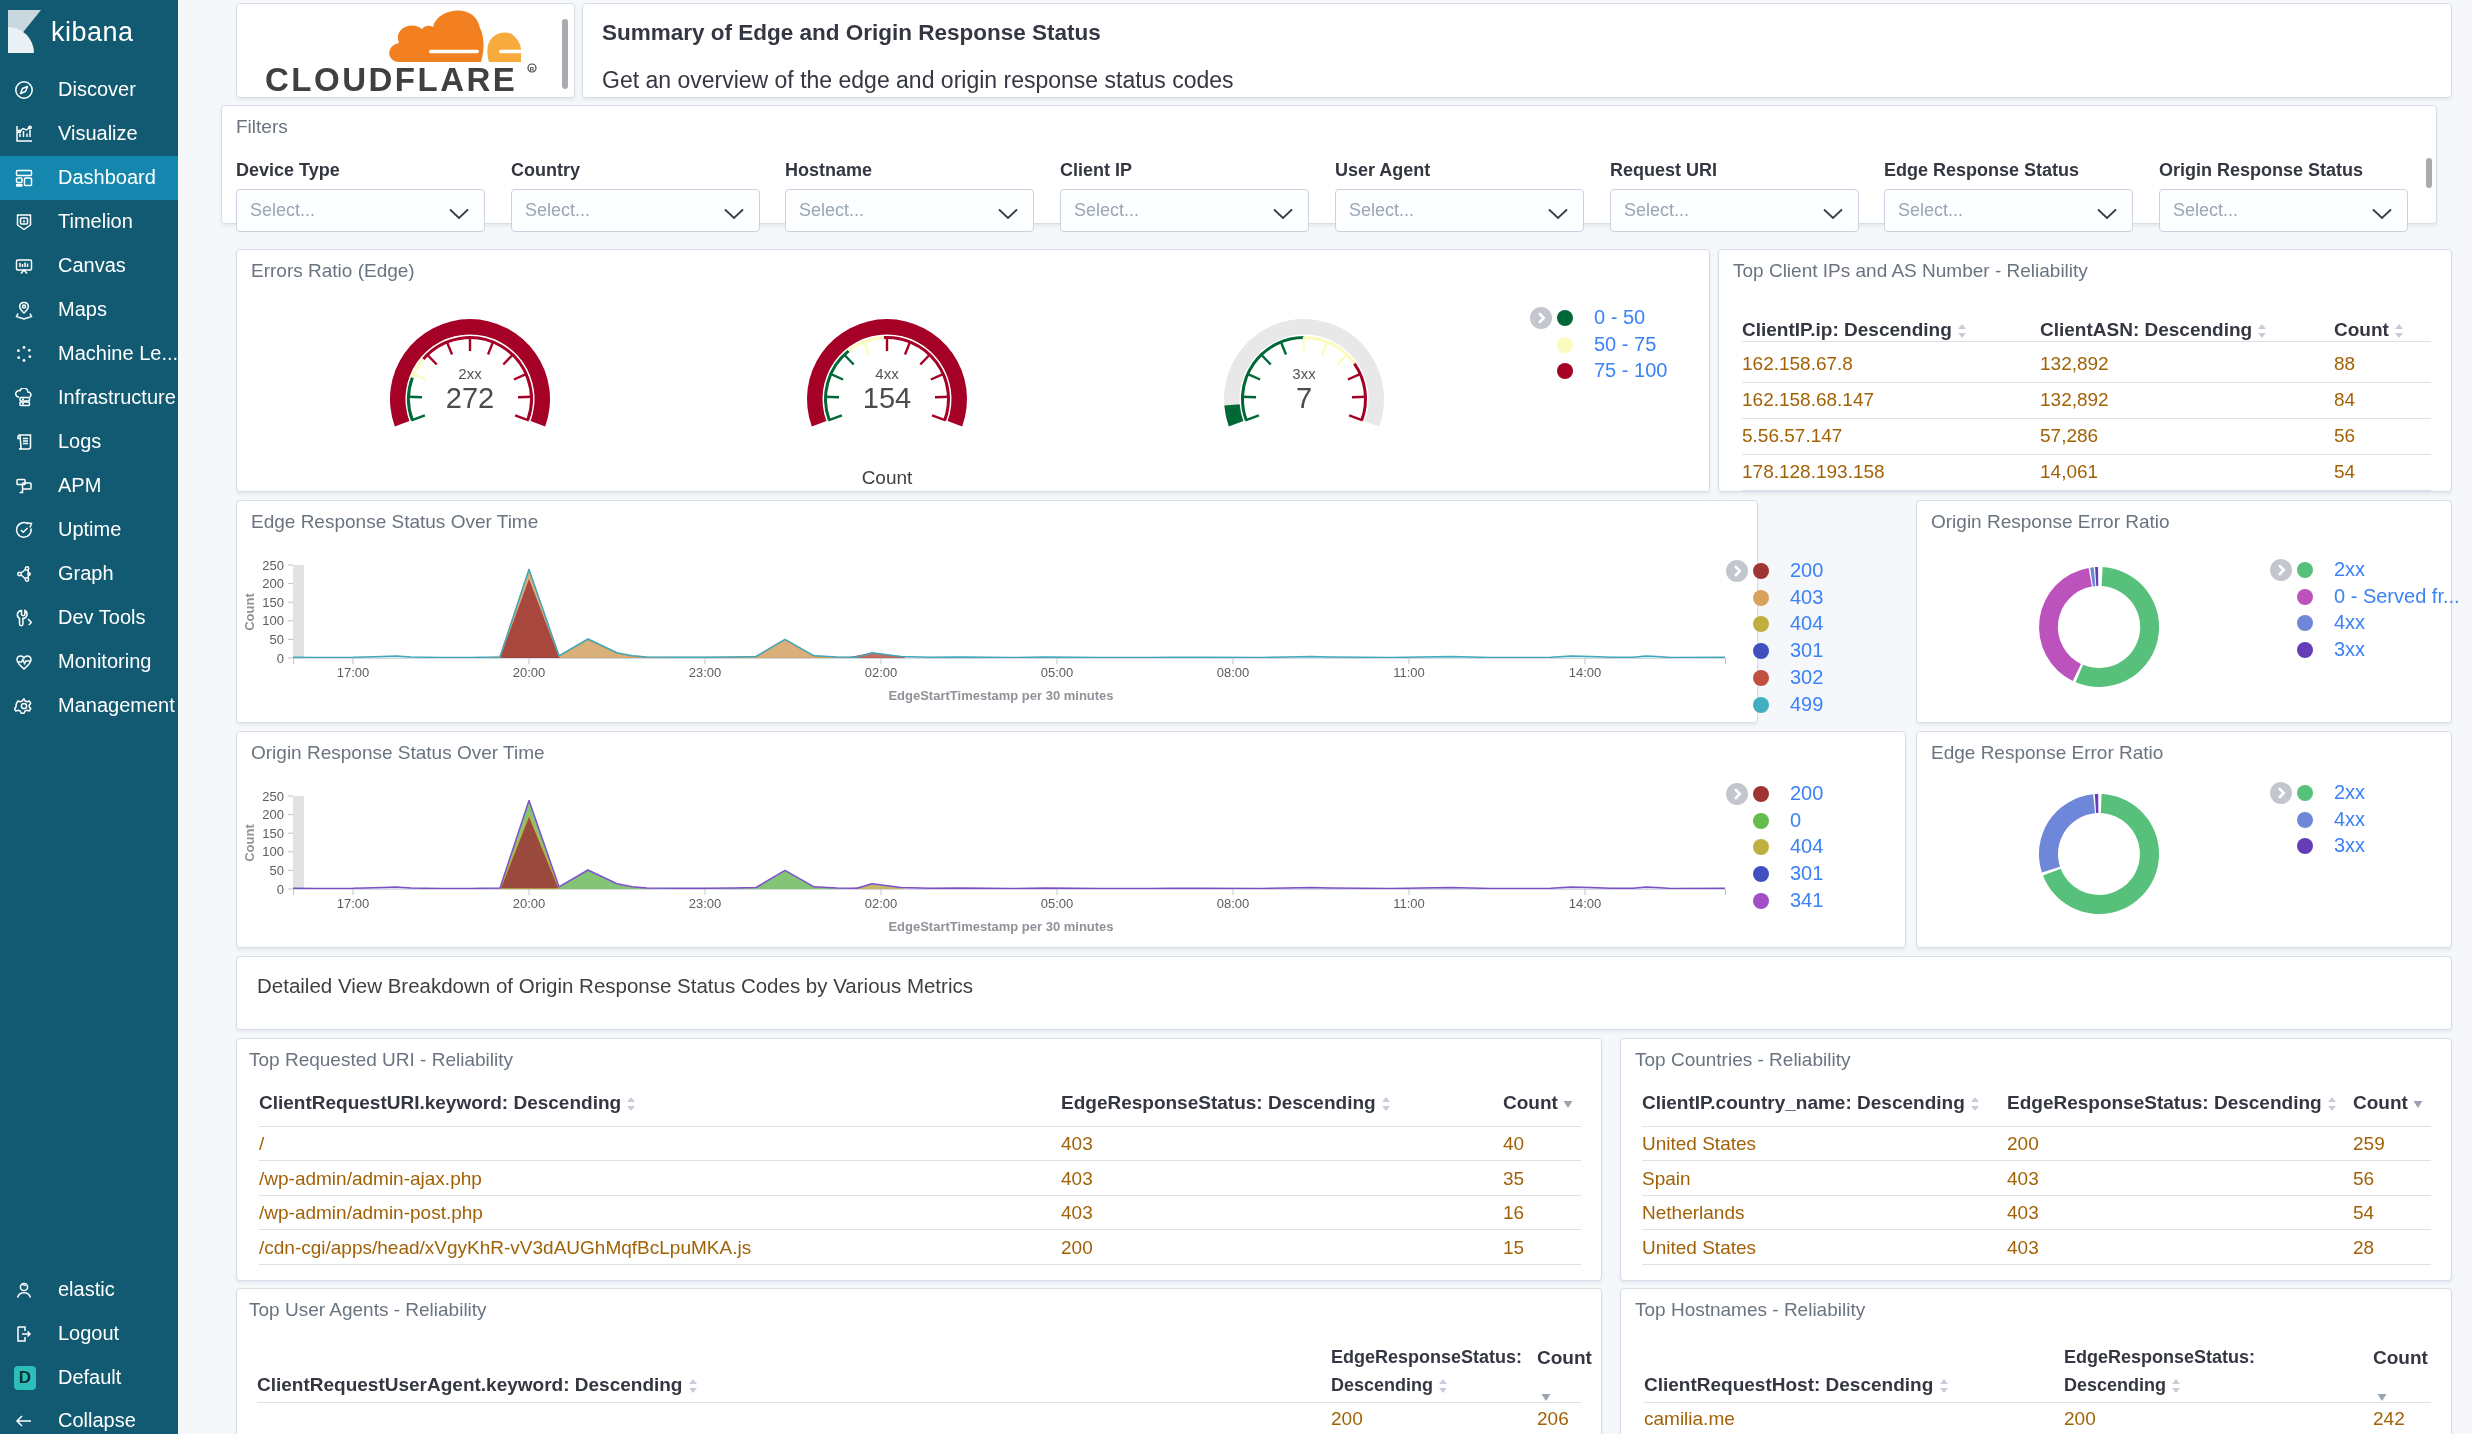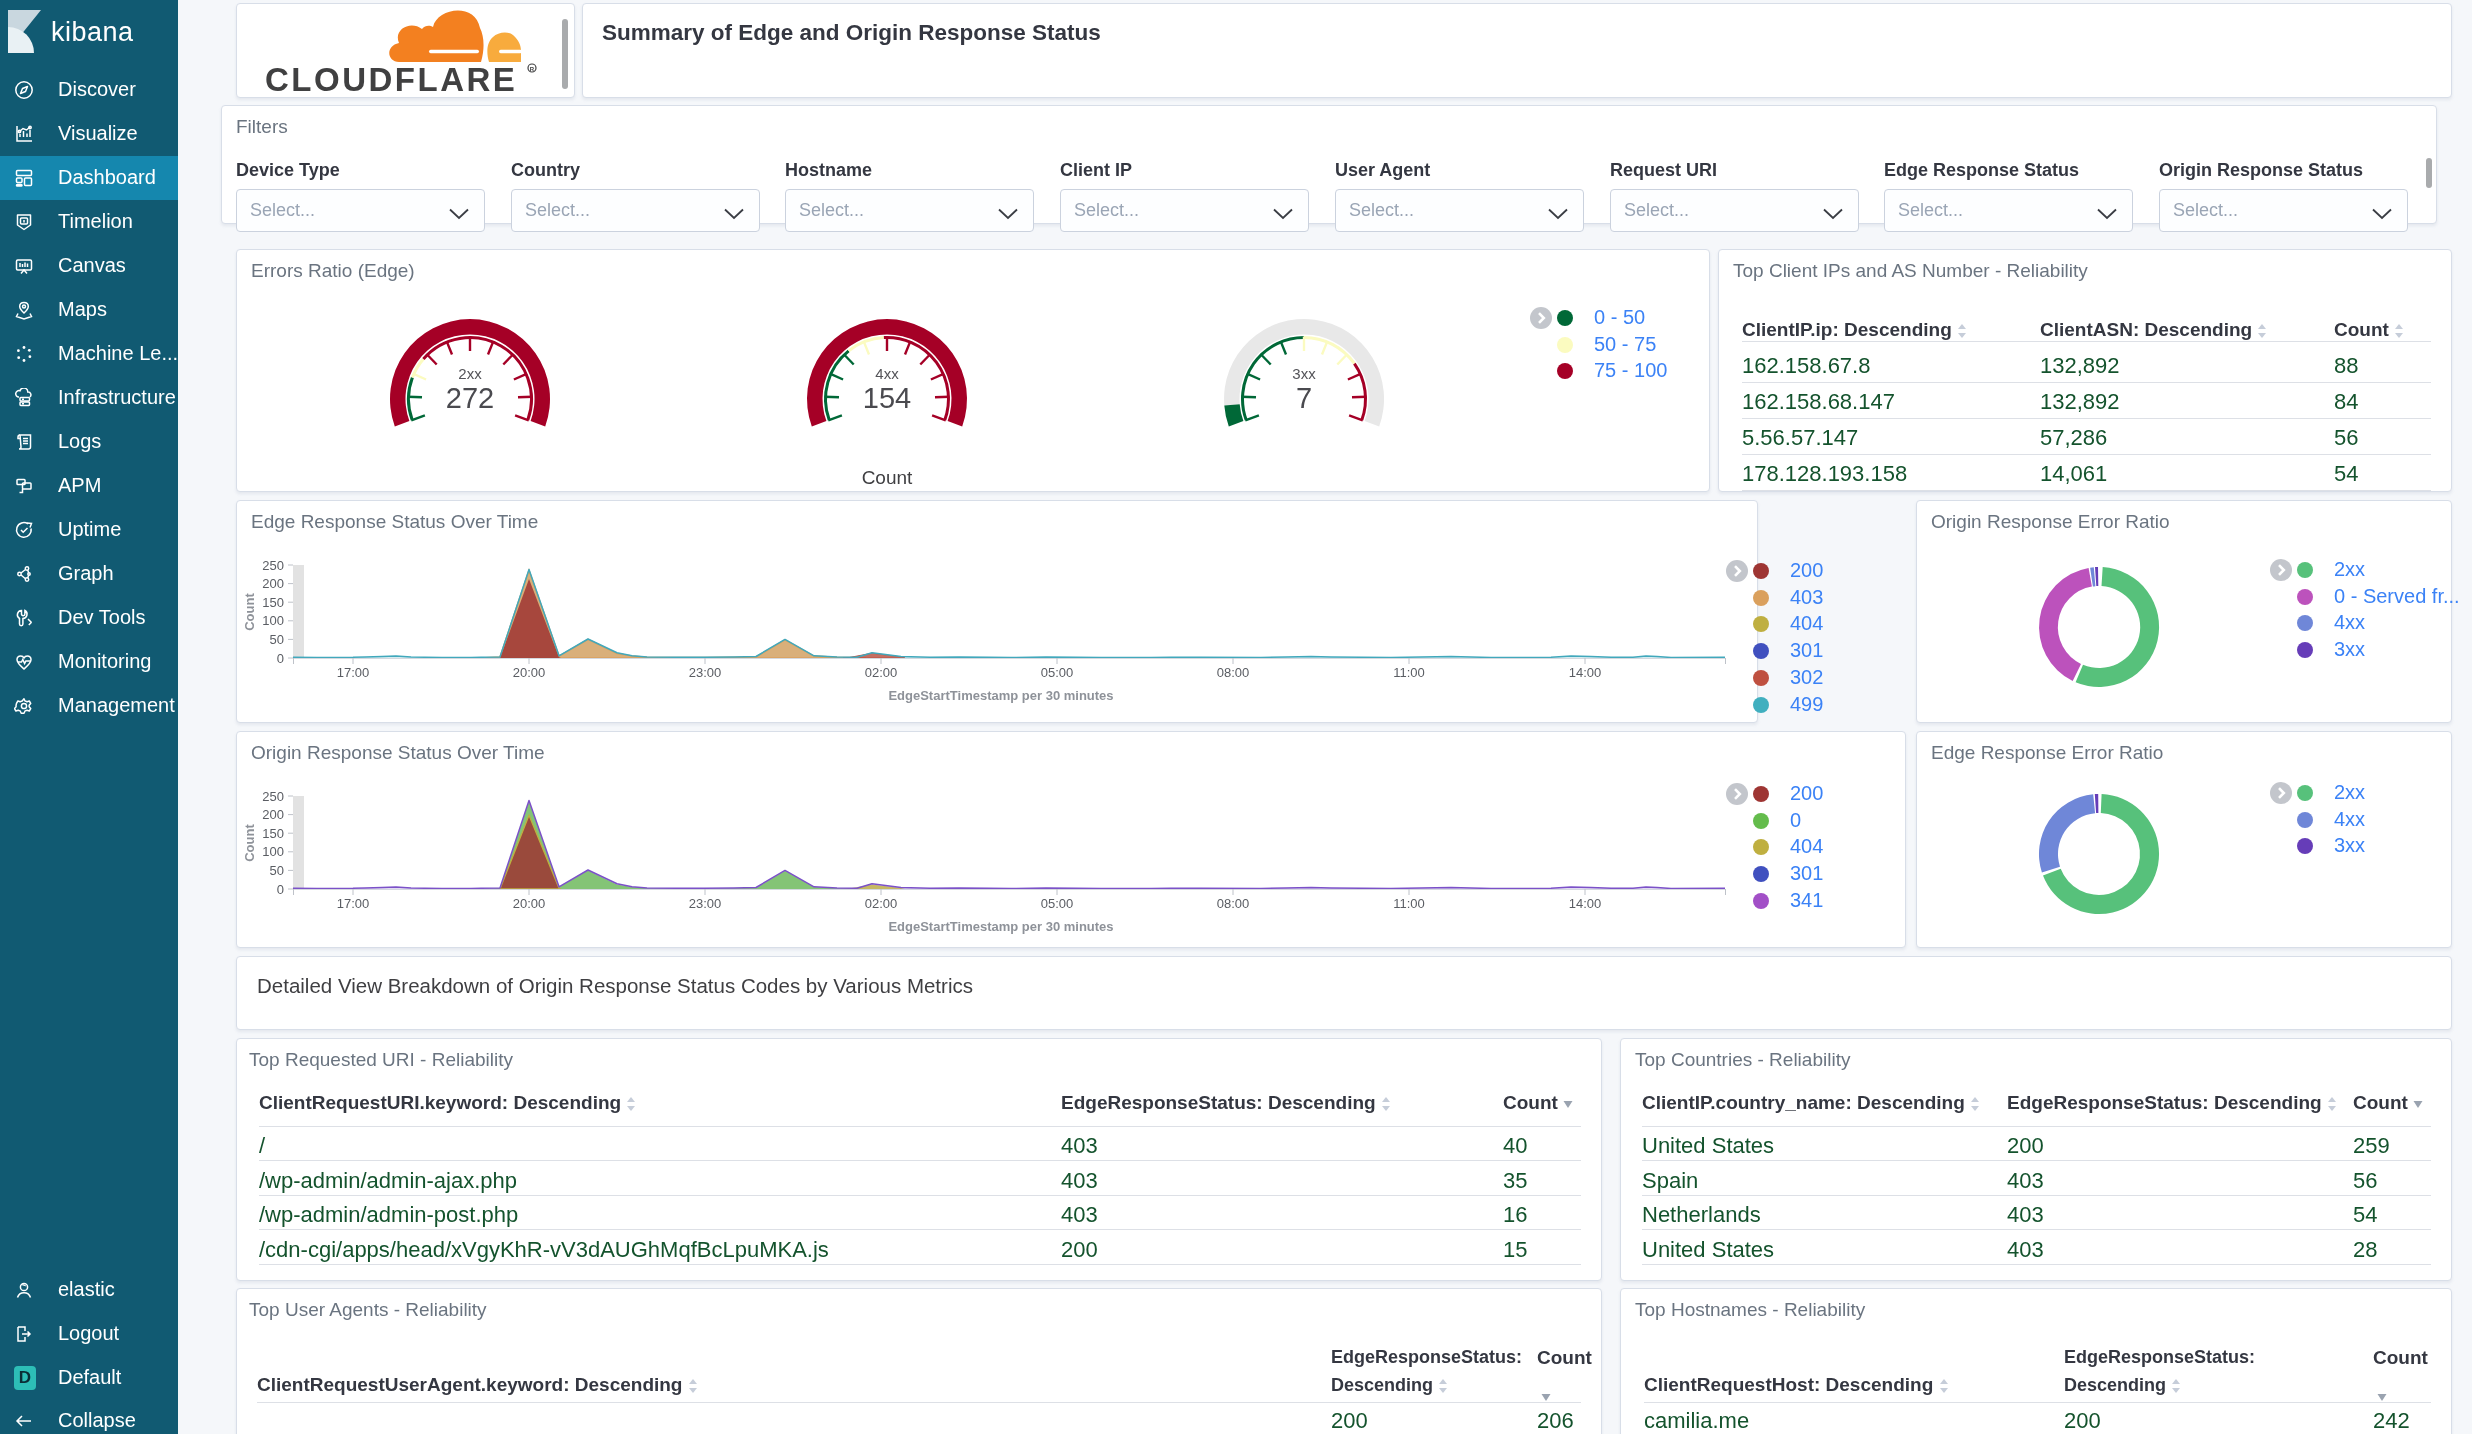--- a/index.html
+++ b/index.html
@@ -13,21 +13,21 @@
 .panel { position:absolute; background:#FFFFFF; border:1px solid #D8DEE8; border-radius:4px;
   box-shadow:0 2px 3px rgba(153,166,188,0.18);text-align:center; }
 .ptitle { position:absolute; left:14px; top:10px; font-size:19px; color:#6A7480; white-space:nowrap; }
 .flab { position:absolute; top:54px; font-size:18px; font-weight:bold; color:#343741; }
 .fsel { position:absolute; top:83px; width:249px; height:43px; background:#FDFEFF; border:1px solid #CBD2DE;
   border-radius:4px; }
 .fph { position:absolute; left:13px; top:10px; font-size:18px; color:#9AA5B5; }
 .fchev { position:absolute; right:14px; top:16px; }
 .th { position:absolute; font-size:19px; font-weight:bold; color:#343741; white-space:nowrap; }
 .thsm { position:absolute; font-size:18px; font-weight:bold; color:#343741; white-space:nowrap; }
-.td { position:absolute; font-size:22px; color:#14532d; white-space:nowrap; }
+.td { position:absolute; font-size:19px; color:#a16207; white-space:nowrap; }
 .sep { position:absolute; height:1px; background:#DDE0E6; }
 .ldot { position:absolute; width:16px; height:16px; border-radius:50%; }
 .llab { position:absolute; font-size:20px; color:#3b82f6; white-space:nowrap;margin-left:16px; }
 .larr { position:absolute; }
 .sbar { position:absolute; background:#A9ABAD; border-radius:4px; }
 </style></head>
 <body>
 <div class="sidebar">
     <div style="position:absolute;left:8px;top:10px"><svg width="33" height="43" viewBox="0 0 33 43">
 <polygon points="0,0 33,0 0,41" fill="#C9D7DF"></polygon>
@@ -199,20 +199,21 @@
 </g>
 <text x="28" y="87" font-size="33" font-weight="bold" letter-spacing="2.5" fill="#404041">CLOUDFLARE</text>
 <circle cx="295" cy="64" r="4" fill="none" stroke="#404041" stroke-width="1.2"></circle>
 <text x="295" y="67" font-size="6" text-anchor="middle" fill="#404041" font-weight="bold">R</text>
 </svg></div>
   <div class="sbar" style="left:325px;top:15px;width:6px;height:70px"></div>
 </div>
 
 <div class="panel" style="left:582px;top:3px;width:1870px;height:95px">
   <div style="position:absolute;left:19px;top:16px;font-size:22.5px;font-weight:bold;color:#343741">Summary of Edge and Origin Response Status</div>
+  <div style="position:absolute;left:19px;top:63px;font-size:23px;color:#343741">Get an overview of the edge and origin response status codes</div>
 </div>
 
 <div class="panel" style="left:221px;top:105px;width:2216px;height:119px">
   <div class="ptitle">Filters</div>
   <div class="flab" style="left:14px">Device Type</div>
     <div class="fsel" style="left:14px">
       <span class="fph">Select...</span>
       <span class="fchev"><svg width="22" height="12" viewBox="0 0 22 12">
           <path d="M2 1.5 L11 10 L20 1.5" fill="none" stroke="#3A3D44" stroke-width="1.8"></path>
         </svg></span>

